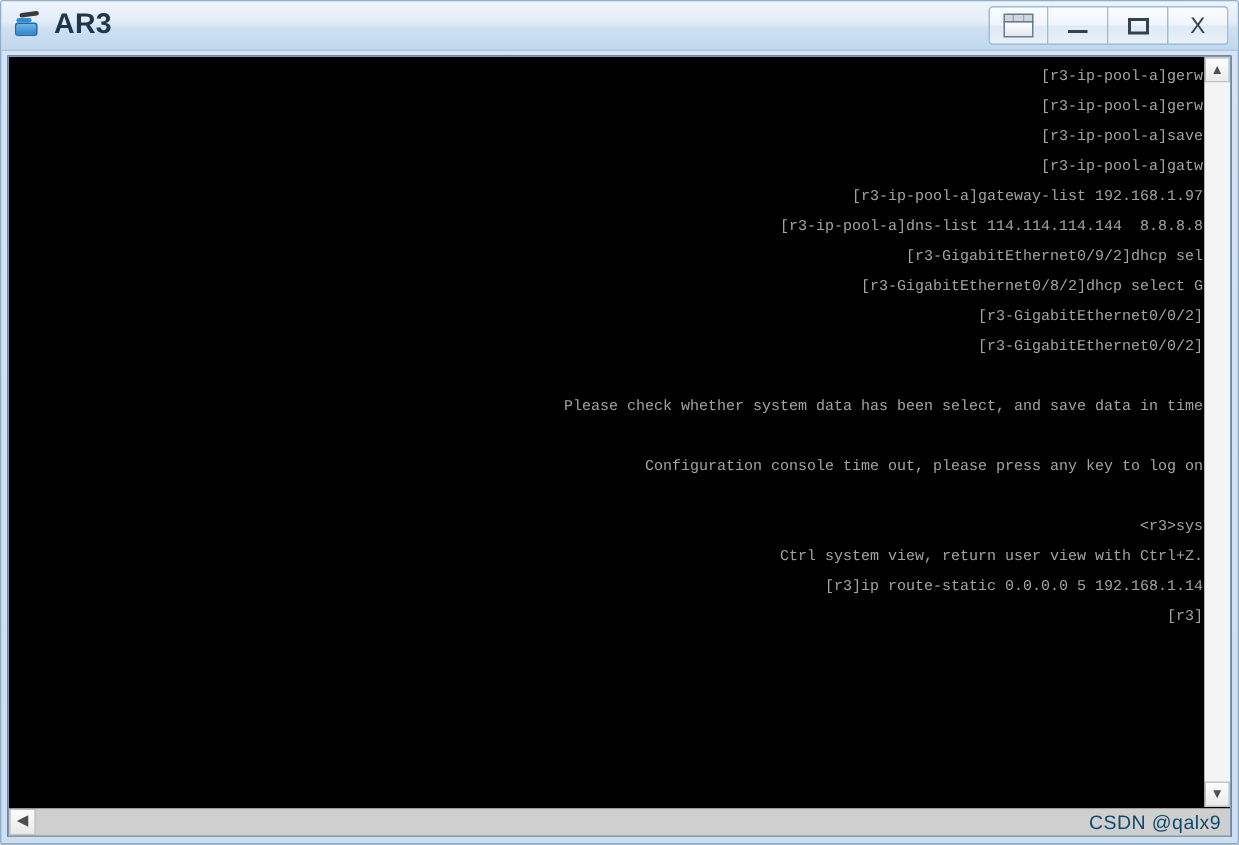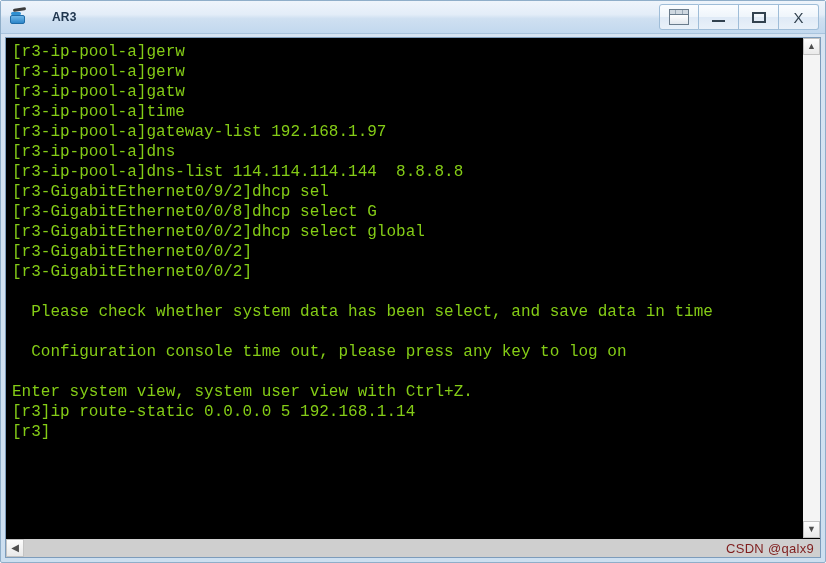--- a/index.html
+++ b/index.html
@@ -46,26 +46,25 @@
     flex: 1;
     min-width: 0;
   }
   .app-icon {
     width: 20px;
     height: 20px;
     position: relative;
     flex: 0 0 auto;
   }
   .title-text {
-    font-size: 12px;
+    font-size: 19px;
     font-weight: bold;
     color: #20364e;
     letter-spacing: 0.2px;
     white-space: nowrap;
-    margin-left: 16px;
   }
 
   .winbtns {
     display: flex;
     align-items: center;
     height: 26px;
     margin-right: 4px;
   }
   .winbtn {
     width: 40px;
@@ -169,26 +168,27 @@
   .term-screen {
     flex: 1;
     background: #000000;
     overflow: hidden;
     padding: 4px 0 0 6px;
     box-sizing: border-box;
     min-width: 0;
   }
   .term-line {
     font-family: "Liberation Mono", "DejaVu Sans Mono", monospace;
-    font-size: 16px;
+    font-size: 10px;
     line-height: 20px;
     height: 20px;
-    color: #84cc16;
+    color: #a3a3a3;
     white-space: pre;
     letter-spacing: 0px;
+    text-align: right;
   }
 
   
   .vscroll {
     width: 17px;
     background: #f0f0f0;
     border-left: 1px solid #000000;
     display: flex;
     flex-direction: column;
     flex: 0 0 auto;
@@ -238,21 +238,21 @@
     position: relative;
   }
 
   .watermark {
     position: absolute;
     right: 6px;
     top: 50%;
     transform: translateY(-50%);
     font-family: "Liberation Sans", sans-serif;
     font-size: 13px;
-    color: #7f1d1d;
+    color: #0c4a6e;
     white-space: nowrap;
     pointer-events: none;
     letter-spacing: 0.3px;
   }
 
   
   .app-icon .ri-body {
     position: absolute;
     left: 1px; top: 8px;
     width: 15px; height: 9px;
@@ -315,36 +315,35 @@
     </div>
   </div>
 
   <div class="client">
     <div class="term-frame">
 
       <div class="term-body">
         <div class="term-screen">
           <div class="term-line">[r3-ip-pool-a]gerw</div>
           <div class="term-line">[r3-ip-pool-a]gerw</div>
+          <div class="term-line">[r3-ip-pool-a]save</div>
           <div class="term-line">[r3-ip-pool-a]gatw</div>
-          <div class="term-line">[r3-ip-pool-a]time</div>
           <div class="term-line">[r3-ip-pool-a]gateway-list 192.168.1.97</div>
-          <div class="term-line">[r3-ip-pool-a]dns</div>
           <div class="term-line">[r3-ip-pool-a]dns-list 114.114.114.144  8.8.8.8</div>
           <div class="term-line">[r3-GigabitEthernet0/9/2]dhcp sel</div>
-          <div class="term-line">[r3-GigabitEthernet0/0/8]dhcp select G</div>
-          <div class="term-line">[r3-GigabitEthernet0/0/2]dhcp select global</div>
+          <div class="term-line">[r3-GigabitEthernet0/8/2]dhcp select G</div>
           <div class="term-line">[r3-GigabitEthernet0/0/2]</div>
           <div class="term-line">[r3-GigabitEthernet0/0/2]</div>
           <div class="term-line"></div>
           <div class="term-line">  Please check whether system data has been select, and save data in time</div>
           <div class="term-line"></div>
           <div class="term-line">  Configuration console time out, please press any key to log on</div>
           <div class="term-line"></div>
-          <div class="term-line">Enter system view, system user view with Ctrl+Z.</div>
+          <div class="term-line">&lt;r3&gt;sys</div>
+          <div class="term-line">Ctrl system view, return user view with Ctrl+Z.</div>
           <div class="term-line">[r3]ip route-static 0.0.0.0 5 192.168.1.14</div>
           <div class="term-line">[r3]</div>
         </div>
 
         <div class="vscroll">
           <div class="sb-arrow">▲</div>
           <div class="sb-track"></div>
           <div class="sb-arrow">▼</div>
         </div>
       </div>

